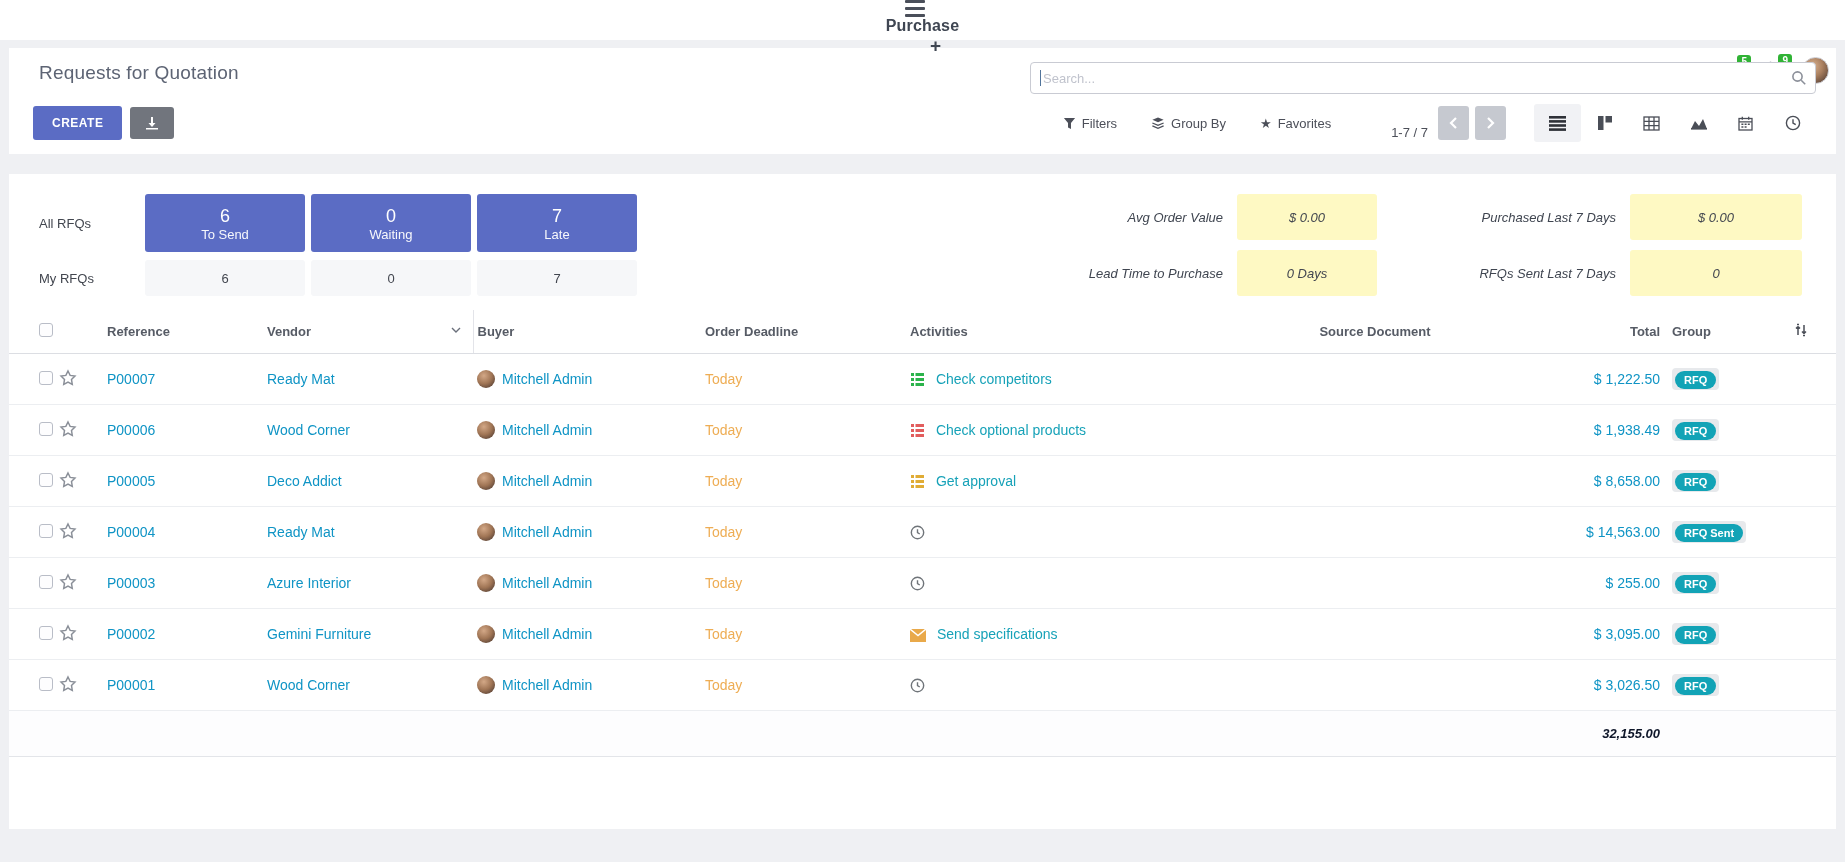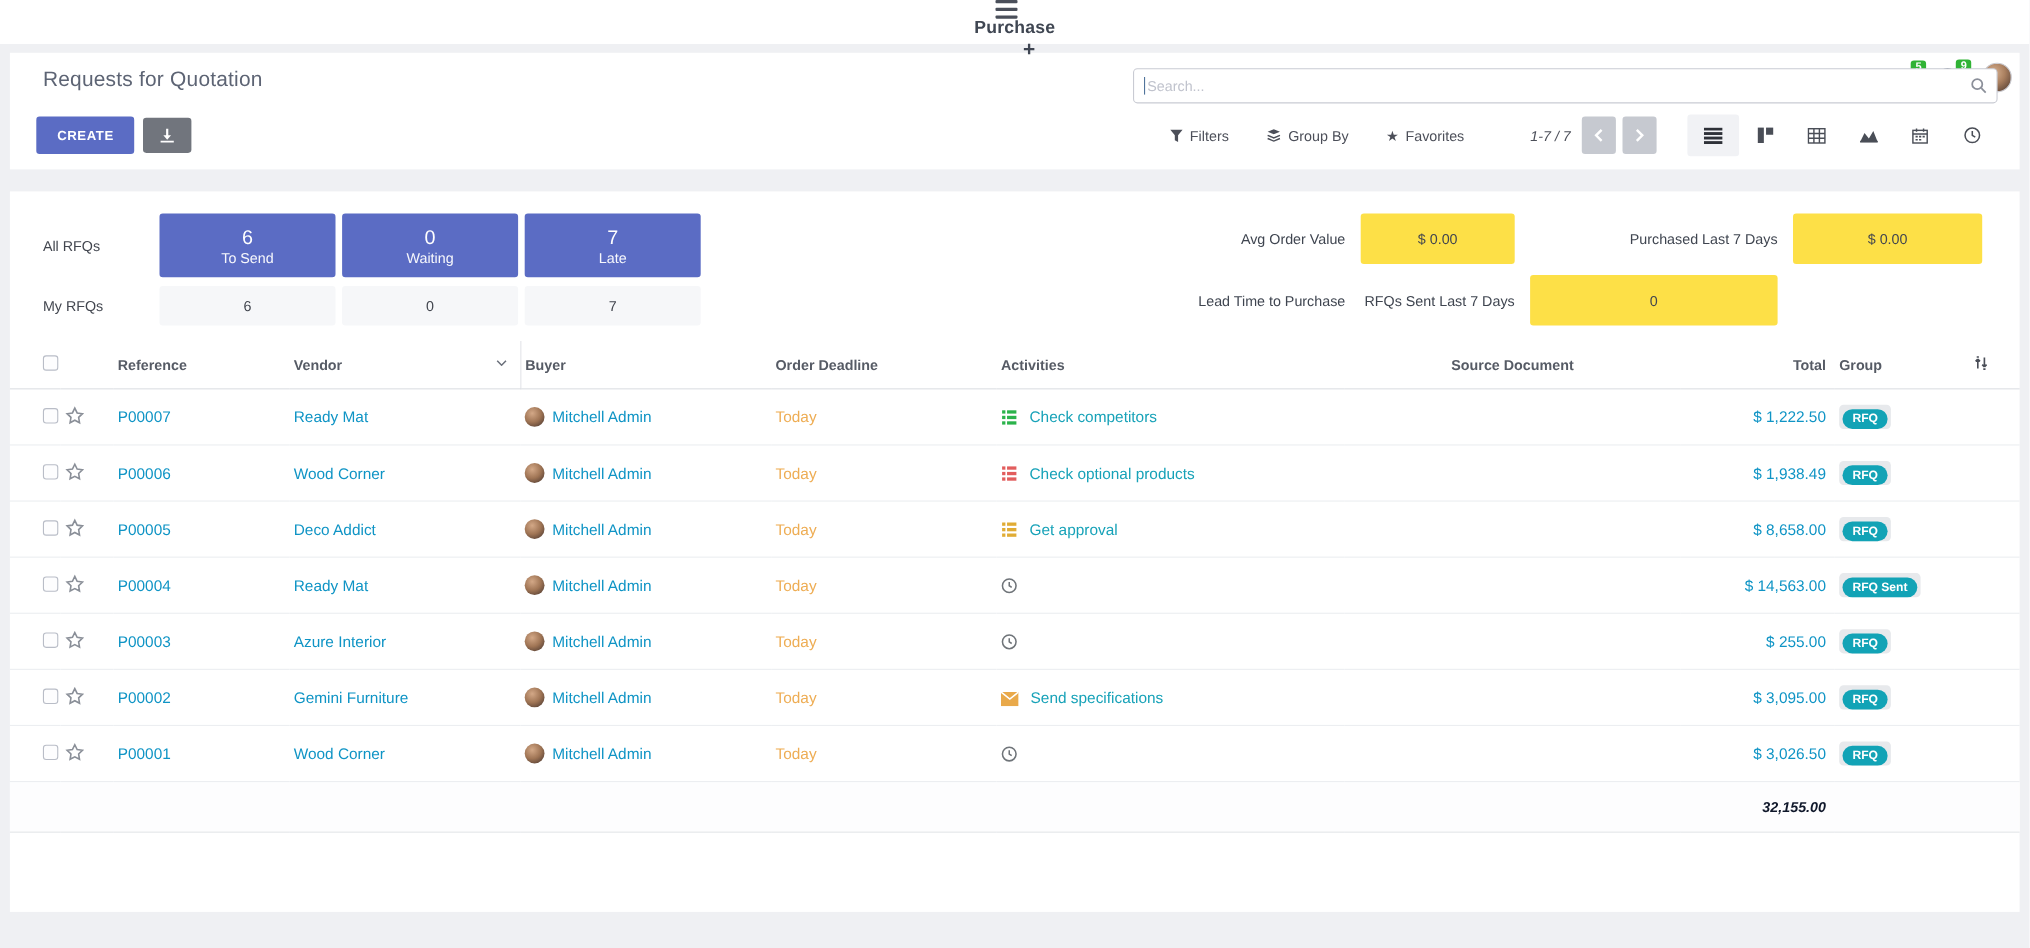--- a/index.html
+++ b/index.html
@@ -34,21 +34,21 @@
   .search-icon { position:absolute; right:9px; top:8px; color:#8b8f99; }
 
   .cp-bottom { display:flex; align-items:center; margin-top:10px; }
   .btn-create { background:#5b6cc4; color:#fff; border:none; border-radius:3px; font-size:12px; font-weight:700;
                 letter-spacing:.5px; padding:10px 19px; cursor:pointer; font-family:"Liberation Sans",sans-serif; }
   .btn-export { background:#71757d; color:#fff; border:none; border-radius:3px; padding:9px 15px; margin-left:8px;
                 cursor:pointer; display:inline-flex; align-items:center; }
   .cp-filters { margin-left:auto; display:flex; align-items:center; gap:34px; font-size:13px; color:#4c4f59; }
   .filter-item { display:inline-flex; align-items:center; gap:6px; cursor:pointer; }
   .filter-item .fav-star { font-size:13px; color:#4c4f59; }
-  .pager { display:flex; align-items:center; gap:10px; margin-left:60px;font-style:italic; }
+  .pager { display:flex; align-items:flex-end; gap:10px; margin-left:60px; }
   .pager-text { font-size:13px; color:#4c4f59; }
   .pager-btn { width:31px; height:34px; background:#c6c9d0; border:none; border-radius:3px; color:#fff;
                display:inline-flex; align-items:center; justify-content:center; cursor:pointer; }
   .pager-btn + .pager-btn { margin-left:-4px; }
   .view-switcher { display:flex; align-items:center; margin-left:28px; }
   .view-btn { width:47px; height:38px; display:inline-flex; align-items:center; justify-content:center;
               color:#4a4e57; cursor:pointer; border-radius:3px; }
   .view-btn.active { background:#f1f2f5; color:#2e3138; }
 
   
@@ -57,23 +57,23 @@
   .dash-left { display:grid; grid-template-columns:100px 160px 160px 160px; grid-column-gap:6px;
                grid-row-gap:8px; align-items:center; }
   .dash-row-label { font-size:13px; color:#42464f; cursor:pointer; }
   .dash-card-blue { background:#5b6cc4; color:#fff; border-radius:3px; height:58px; display:flex;
                     flex-direction:column; align-items:center; justify-content:center; cursor:pointer; }
   .dash-card-blue .num { font-size:18px; line-height:22px; }
   .dash-card-blue .lbl { font-size:13px; opacity:.95; }
   .dash-card-light { background:#f6f7f9; color:#42464f; border-radius:3px; height:36px; display:flex;
                      align-items:center; justify-content:center; font-size:13px; cursor:pointer; }
   .dash-right { margin-left:auto; display:grid; grid-template-columns:165px 140px 225px 172px;
-                grid-column-gap:14px; grid-row-gap:10px; align-items:center; padding-right:4px; }
+                grid-column-gap:14px; grid-row-gap:10px; align-items:center; padding-right:4px;font-style:italic; }
   .kpi-label { font-size:13px; color:#3f4550; text-align:right; }
-  .kpi-value { background:#fde047; border-radius:3px; height:46px; display:flex; align-items:center;
+  .kpi-value { background:#fef9c3; border-radius:3px; height:46px; display:flex; align-items:center;
                justify-content:center; font-size:13px; color:#42464f; }
 
   
   table { border-collapse:collapse; table-layout:fixed; width:1827px; }
   col.c-check{width:46px} col.c-star{width:48px} col.c-ref{width:160px} col.c-vendor{width:210px}
   col.c-buyer{width:228px} col.c-deadline{width:205px} col.c-act{width:316px} col.c-src{width:306px}
   col.c-total{width:140px} col.c-status{width:122px} col.c-adj{width:46px}
   thead th { font-size:13px; font-weight:700; color:#565b65; text-align:left; padding:13px 4px;
              border-bottom:1px solid #dcdee3; cursor:pointer; }
   thead th.th-vendor { border-right:1px solid #e3e4e9; }
@@ -287,20 +287,21 @@
       <div class="dash-card-light">0</div>
       <div class="dash-card-light">7</div>
     </div>
 
     <div class="dash-right">
       <span class="kpi-label">Avg Order Value</span>
       <div class="kpi-value">$ 0.00</div>
       <span class="kpi-label">Purchased Last 7 Days</span>
       <div class="kpi-value">$ 0.00</div>
       <span class="kpi-label">Lead Time to Purchase</span>
+      <div class="kpi-value">0 Days</div>
       <span class="kpi-label">RFQs Sent Last 7 Days</span>
       <div class="kpi-value">0</div>
     </div>
   </div>
 
   <table>
     <colgroup>
       <col class="c-check">
         <col class="c-star">
         <col class="c-ref">

